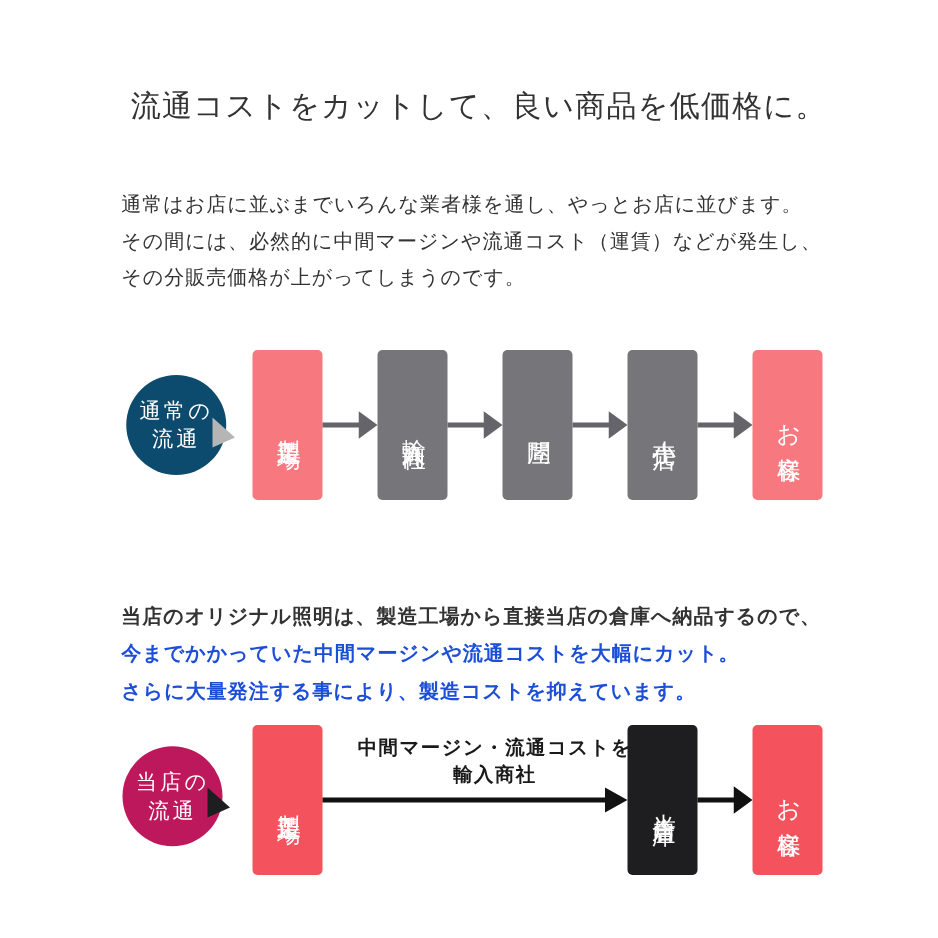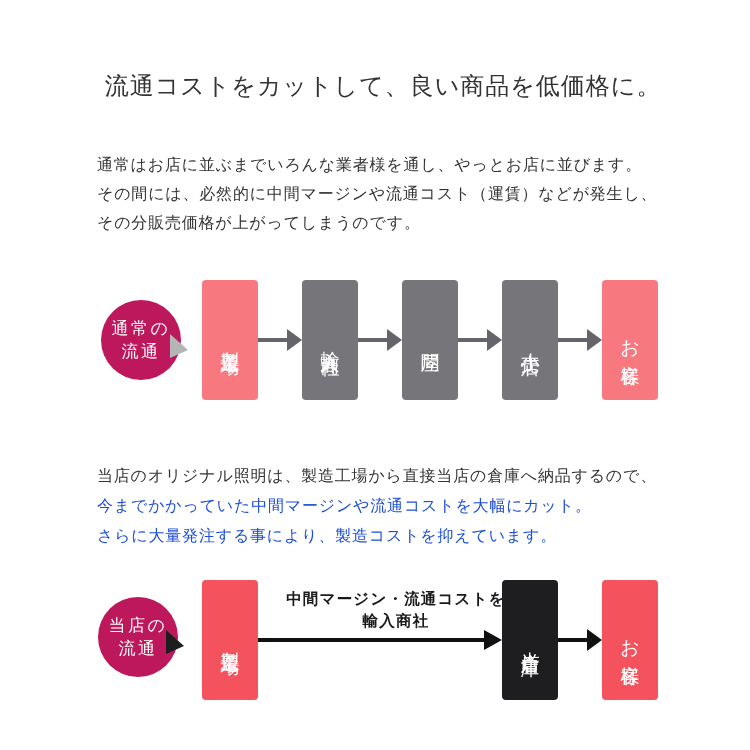--- a/index.html
+++ b/index.html
@@ -35,21 +35,21 @@
 
 <div class="page">
   <div class="title">流通コストをカットして、良い商品を低価格に。</div>
 
   <div class="para" style="top:150px; line-height:29px;">
     <div>通常はお店に並ぶまでいろんな業者様を通し、やっとお店に並びます。</div>
     <div>その間には、必然的に中間マージンや流通コスト（運賃）などが発生し、</div>
     <div>その分販売価格が上がってしまうのです。</div>
   </div>
 
-  <div class="bubble" style="left:101px; top:300px; background:#be185d;">
+  <div class="bubble" style="left:101px; top:300px; background:#0c4a6e;">
     <div>通常の</div>
     <div>流通</div>
   </div>
   <div class="bubble-tail" style="left:170px; top:334px; border-left:18px solid #b5b5b5;"></div>
 
   <div class="flow-box" style="left:202px; top:280px; background:#f7787e;">製造工場</div>
   <div class="arrow" style="left:258px; top:329px;">
     <span class="shaft" style="background:#64646a;"></span>
     <span class="head" style="border-left:15px solid #64646a;"></span>
   </div>
@@ -63,21 +63,21 @@
     <span class="shaft" style="background:#64646a;"></span>
     <span class="head" style="border-left:15px solid #64646a;"></span>
   </div>
   <div class="flow-box" style="left:502px; top:280px; background:#76767a;">小売店</div>
   <div class="arrow" style="left:558px; top:329px;">
     <span class="shaft" style="background:#64646a;"></span>
     <span class="head" style="border-left:15px solid #64646a;"></span>
   </div>
   <div class="flow-box" style="left:602px; top:280px; background:#f7787e;">お客様</div>
 
-  <div class="para" style="top:461px; line-height:30px;">
+  <div class="para" style="top:479px; line-height:30px;font-weight:bold;">
     <div>当店のオリジナル照明は、製造工場から直接当店の倉庫へ納品するので、</div>
     <div class="red">今までかかっていた中間マージンや流通コストを大幅にカット。</div>
     <div class="red">さらに大量発注する事により、製造コストを抑えています。</div>
   </div>
 
   <div class="bubble" style="left:98px; top:597px; background:#be185d;">
     <div>当店の</div>
     <div>流通</div>
   </div>
   <div class="bubble-tail" style="left:166px; top:630px; border-left:18px solid #1e1e20;"></div>

